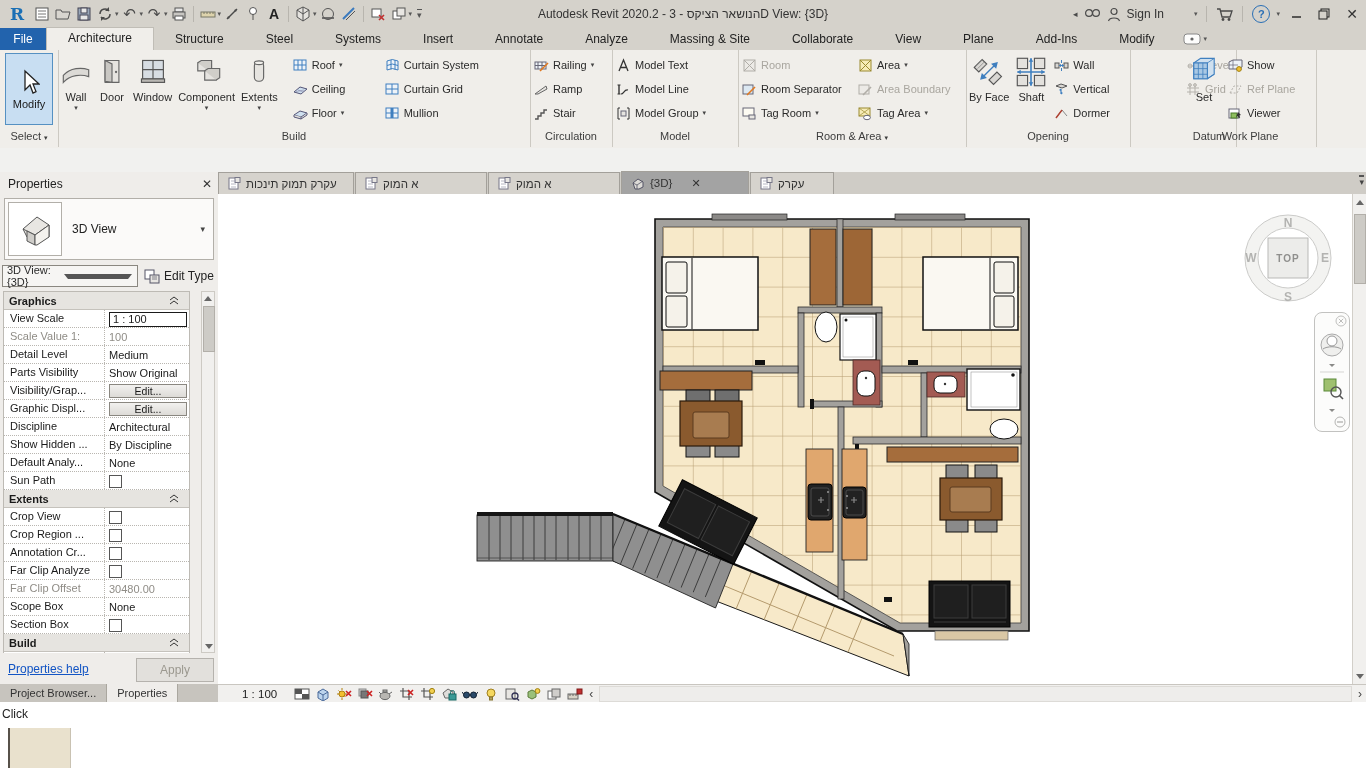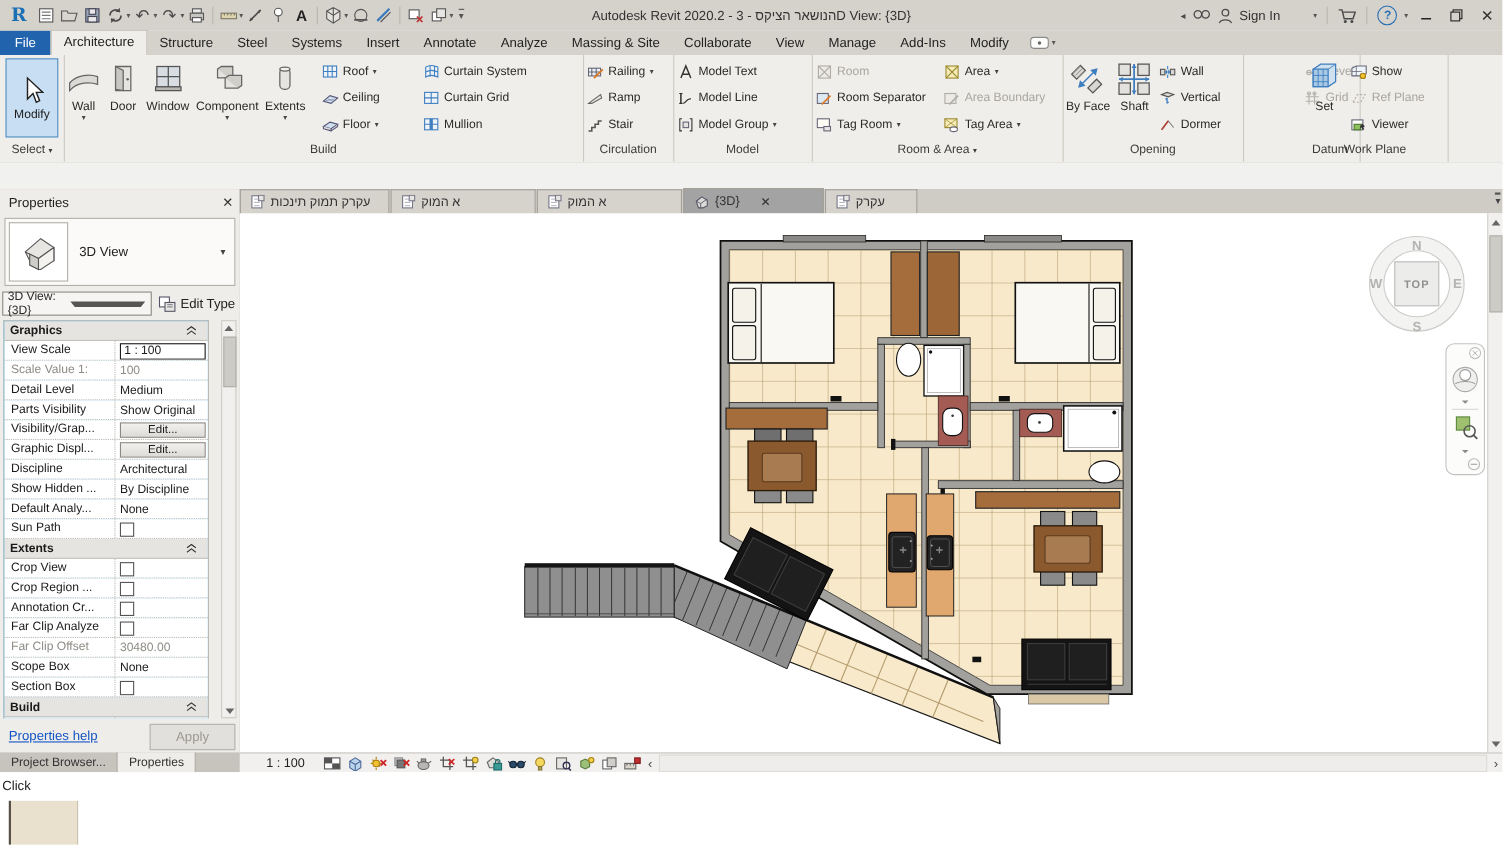--- a/index.html
+++ b/index.html
@@ -19,21 +19,21 @@
   .rlogo{font-weight:bold;font-size:17px;color:#1a6fb5;font-family:"DejaVu Serif",serif;padding:0 4px}
   #wintitle{position:absolute;left:50%;transform:translateX(-50%);top:0;line-height:28px;color:#333;font-size:12px;white-space:nowrap}
   #title-right{position:absolute;right:86px;top:0;height:28px;display:flex;align-items:center;gap:6px;color:#4a4a4a}
   #winbtns{position:absolute;right:0;top:0;height:28px;display:flex}
   .winbtn{width:28px;height:28px;display:flex;align-items:center;justify-content:center;color:#333;font-size:12px}
   .signin{font-size:12px;color:#333}
 
   
   #tabrow{left:0;top:28px;width:1366px;height:22px;background:#d5d2cb;display:flex;align-items:flex-end}
   .filetab{width:46px;height:22px;background:#2263ad;color:#fff;text-align:center;line-height:22px;font-size:12px}
-  .rtab{padding:0 11px;height:22px;line-height:22px;font-size:12px;color:#222;white-space:nowrap}
+  .rtab{padding:0 21px;height:22px;line-height:22px;font-size:12px;color:#222;white-space:nowrap}
   .rtab.active{background:#f0eeea;border:1px solid #c0bdb6;border-bottom:none;line-height:20px}
   .ribcycle{display:flex;align-items:center;gap:2px;margin-left:8px;height:22px;color:#555}
 
   
   #ribbon{left:0;top:50px;width:1366px;height:98px;background:#f0eeea;border-bottom:1px solid #bab7b0}
   .panel{position:absolute;top:0;height:97px;border-right:1px solid #ccc9c2}
   .plabelrow{position:absolute;bottom:1px;left:0;right:0;height:18px;text-align:center;font-size:11px;color:#3c3c3c;line-height:17px;white-space:nowrap}
   .pbody{position:absolute;top:1px;left:0;right:0;height:77px;display:flex;align-items:flex-start}
   .bigbtn{display:flex;flex-direction:column;align-items:center;padding:2px 3px;font-size:11px;color:#2a2a2a;text-align:center}
   .bicon{height:38px;display:flex;align-items:center;justify-content:center}
@@ -259,21 +259,21 @@
   <div class="rtab active">Architecture</div>
   <div class="rtab">Structure</div>
   <div class="rtab">Steel</div>
   <div class="rtab">Systems</div>
   <div class="rtab">Insert</div>
   <div class="rtab">Annotate</div>
   <div class="rtab">Analyze</div>
   <div class="rtab">Massing &amp; Site</div>
   <div class="rtab">Collaborate</div>
   <div class="rtab">View</div>
-  <div class="rtab">Manage</div>
+  <div class="rtab">Plane</div>
   <div class="rtab">Add-Ins</div>
   <div class="rtab">Modify</div>
   <div class="ribcycle">
     <svg width="18" height="12" viewBox="0 0 18 12">
         <rect x="1" y="1" width="16" height="10" rx="3" fill="#fdfdfc" stroke="#888"></rect>
         <circle cx="9" cy="6" r="1.6" fill="#666"></circle>
       </svg>
     <span style="font-size:7px">▾</span>
   </div>
 </div>

